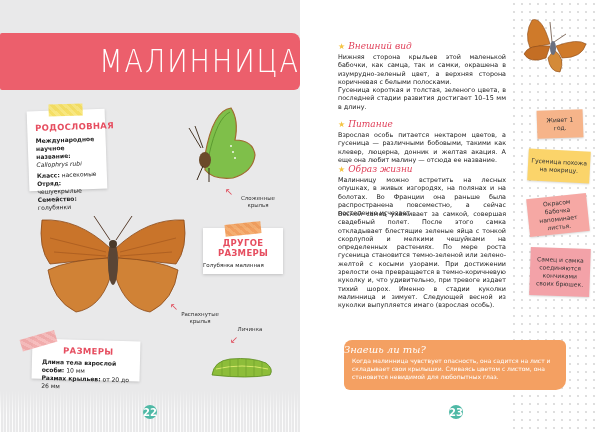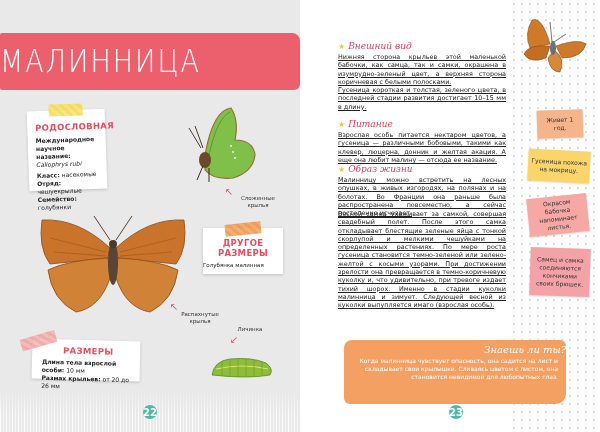--- a/index.html
+++ b/index.html
@@ -2,43 +2,43 @@
 <html><head>
 <meta charset="utf-8">
 <style>
   html, body { margin:0; padding:0; }
   body { width:600px; height:432px; overflow:hidden; position:relative; font-family:"DejaVu Sans", sans-serif; background:#fff; }
   .page-left { position:absolute; left:0; top:0; width:300px; height:432px; background:#e9e9ea; overflow:hidden; }
   .page-right { position:absolute; left:300px; top:0; width:300px; height:432px; background:#fff; overflow:hidden; }
   .grass { position:absolute; left:0; bottom:0; width:300px; height:42px;
     background: repeating-linear-gradient(90deg, rgba(255,255,255,0.9) 0 1px, rgba(255,255,255,0) 1px 3px, rgba(255,255,255,0.6) 3px 4px, rgba(255,255,255,0) 4px 6px);
     -webkit-mask-image: linear-gradient(to bottom, transparent 0%, #000 60%); mask-image: linear-gradient(to bottom, transparent 0%, #000 60%); }
-  .title-banner { position:absolute; left:0; top:33px; width:300px; height:57px; background:#ec5f6c; border-radius:2px 8px 6px 2px; display:flex; align-items:center; justify-content:flex-start; }
+  .title-banner { position:absolute; left:0; top:33px; width:300px; height:57px; background:#ec5f6c; border-radius:2px 8px 6px 2px; display:flex; align-items:center; justify-content:flex-end; }
   .title-banner span { color:#fff; font-family:"DejaVu Sans", sans-serif; font-size:27px; letter-spacing:2px; font-weight:300; transform:scaleY(1.15); }
   .note { position:absolute; background:#fff; box-shadow:0 1px 3px rgba(0,0,0,0.18); }
   .note h4 { margin:0; color:#e64e60; font-size:8.5px; font-weight:bold; text-align:center; letter-spacing:0.3px; }
   .note p { margin:0; font-size:6px; line-height:8px; color:#222; }
   .note b { font-weight:bold; }
   .tape { position:absolute; height:12px; opacity:0.85; }
   .note-rod { left:28px; top:110px; width:78px; height:80px; transform:rotate(-2deg); padding:12px 8px 6px 8px; box-sizing:border-box; }
   .note-rod .tape { left:22px; top:-6px; width:34px; background:repeating-linear-gradient(45deg,#f7e36a 0 3px,#f3d94a 3px 6px); }
   .note-other { left:203px; top:228px; width:80px; height:46px; padding:10px 0 4px; box-sizing:border-box; }
   .note-other .tape { left:22px; top:-5px; width:36px; background:repeating-linear-gradient(45deg,#f3a15a 0 3px,#ef8f45 3px 6px); transform:rotate(-6deg); }
   .note-size { left:32px; top:340px; width:108px; height:40px; transform:rotate(1.5deg); padding:6px 6px 4px 10px; box-sizing:border-box; }
   .note-size .tape { left:-12px; top:-4px; width:36px; background:repeating-linear-gradient(45deg,#f5b2b2 0 3px,#ef9e9e 3px 6px); transform:rotate(-18deg); }
   .caption { position:absolute; font-size:5.5px; color:#333; text-align:center; line-height:7px; }
   .arrow { position:absolute; color:#e04b5a; font-size:10px; }
   .pagenum { position:absolute; width:14px; height:14px; border-radius:50%; background:#4fb9a6; color:#fff; font-size:10px; font-weight:bold; display:flex; align-items:center; justify-content:center; }
   .section { position:absolute; left:338px; width:168px; }
   .section h3 { margin:0; font-family:"DejaVu Serif", serif; font-style:italic; color:#e0415a; font-size:9px; font-weight:normal; line-height:13px; }
   .section h3 .star { color:#f5c443; font-style:normal; font-size:8px; margin-right:3px; }
-  .section p { margin:0; font-size:6.4px; line-height:8.3px; color:#222; text-align:justify;text-decoration:underline; }
+  .section p { margin:0; font-size:6.4px; line-height:8.3px; color:#222; text-align:justify; }
   .sticky { position:absolute; font-size:6px; line-height:8px; color:#333; text-align:center; display:flex; align-items:center; justify-content:center; box-shadow:0 1px 2px rgba(0,0,0,0.15); padding:3px; box-sizing:border-box; }
   .dots { position:absolute; right:0; top:0; width:90px; height:432px; background-image:radial-gradient(#dcdcdc 0.7px, transparent 0.8px); background-size:8px 8px; }
-  .know { position:absolute; left:344px; top:340px; width:222px; height:64px; background:#f4a062; border-radius:8px 6px 10px 6px; text-align:right; color:#fff; }
+  .know { position:absolute; left:344px; top:340px; width:222px; height:50px; background:#f4a062; border-radius:8px 6px 10px 6px; text-align:left; color:#fff; }
   .know h3 { margin:4px 0 2px; font-family:"DejaVu Serif", serif; font-style:italic; font-size:10px; font-weight:normal; }
   .know p { margin:0 8px; font-size:6px; line-height:8px; }
   svg { position:absolute; overflow:visible; }
 </style>
 </head>
 <body>
 
 <div class="page-left">
   <div class="grass"></div>
 

